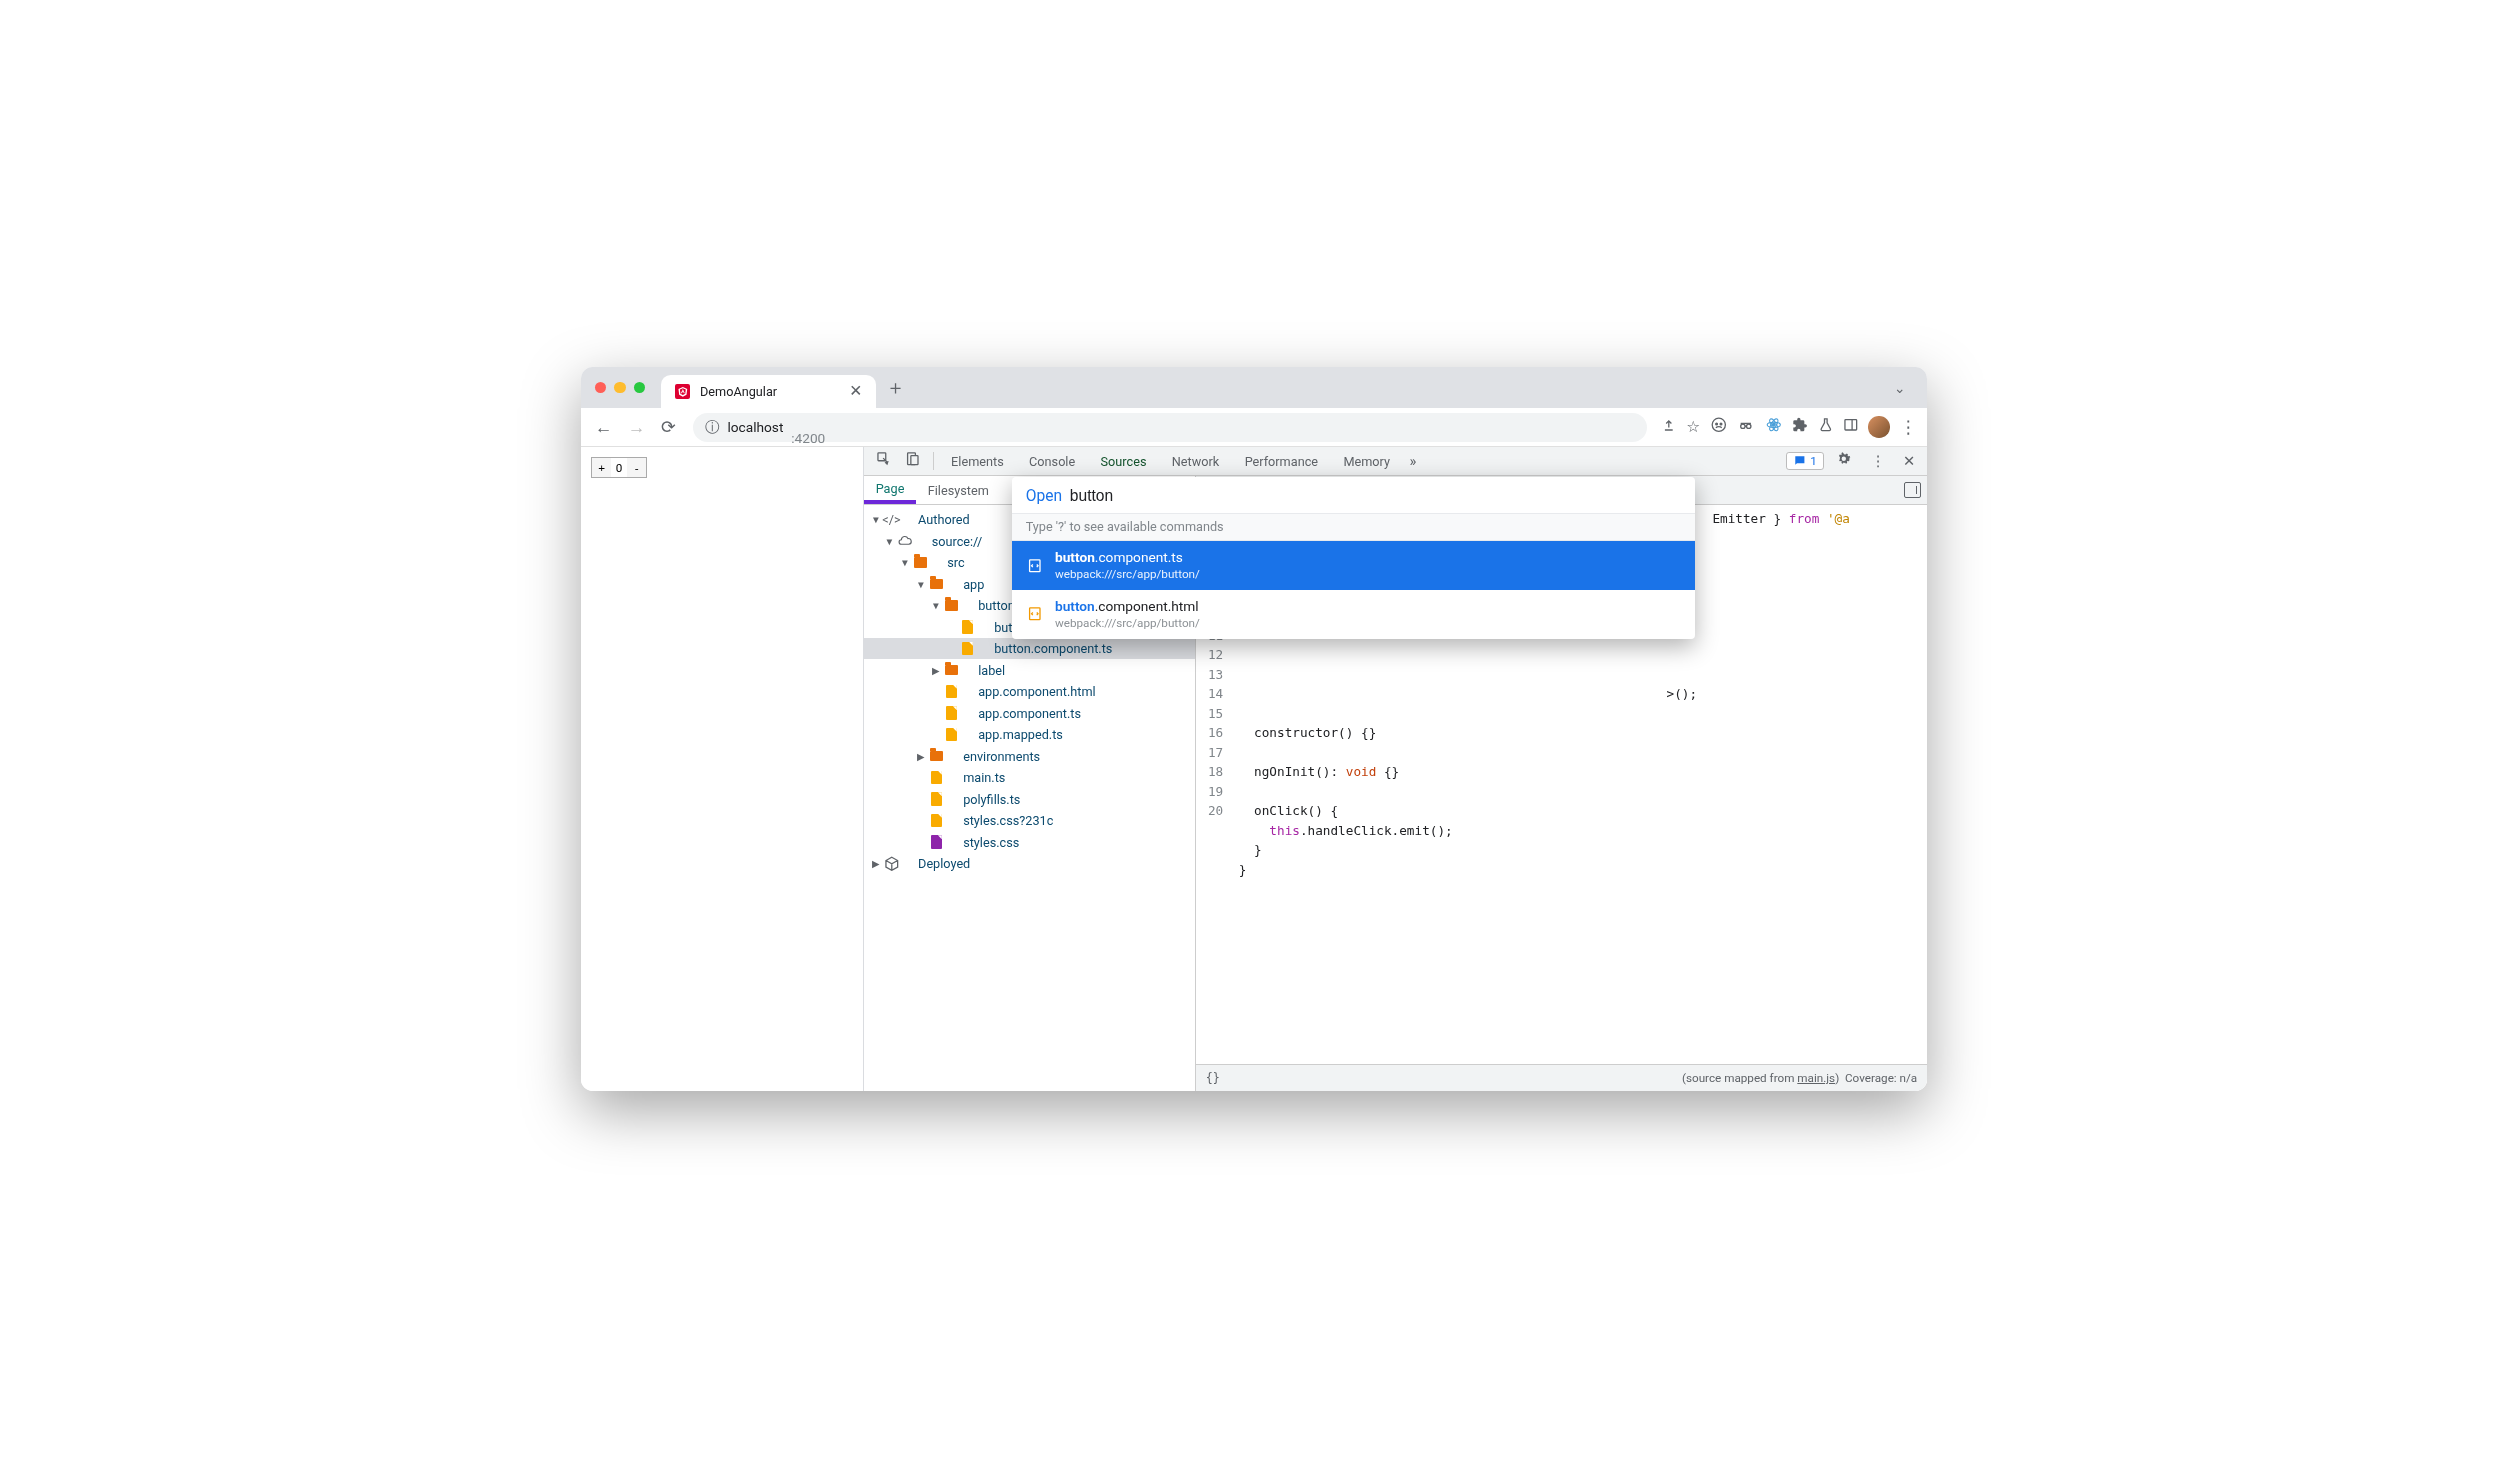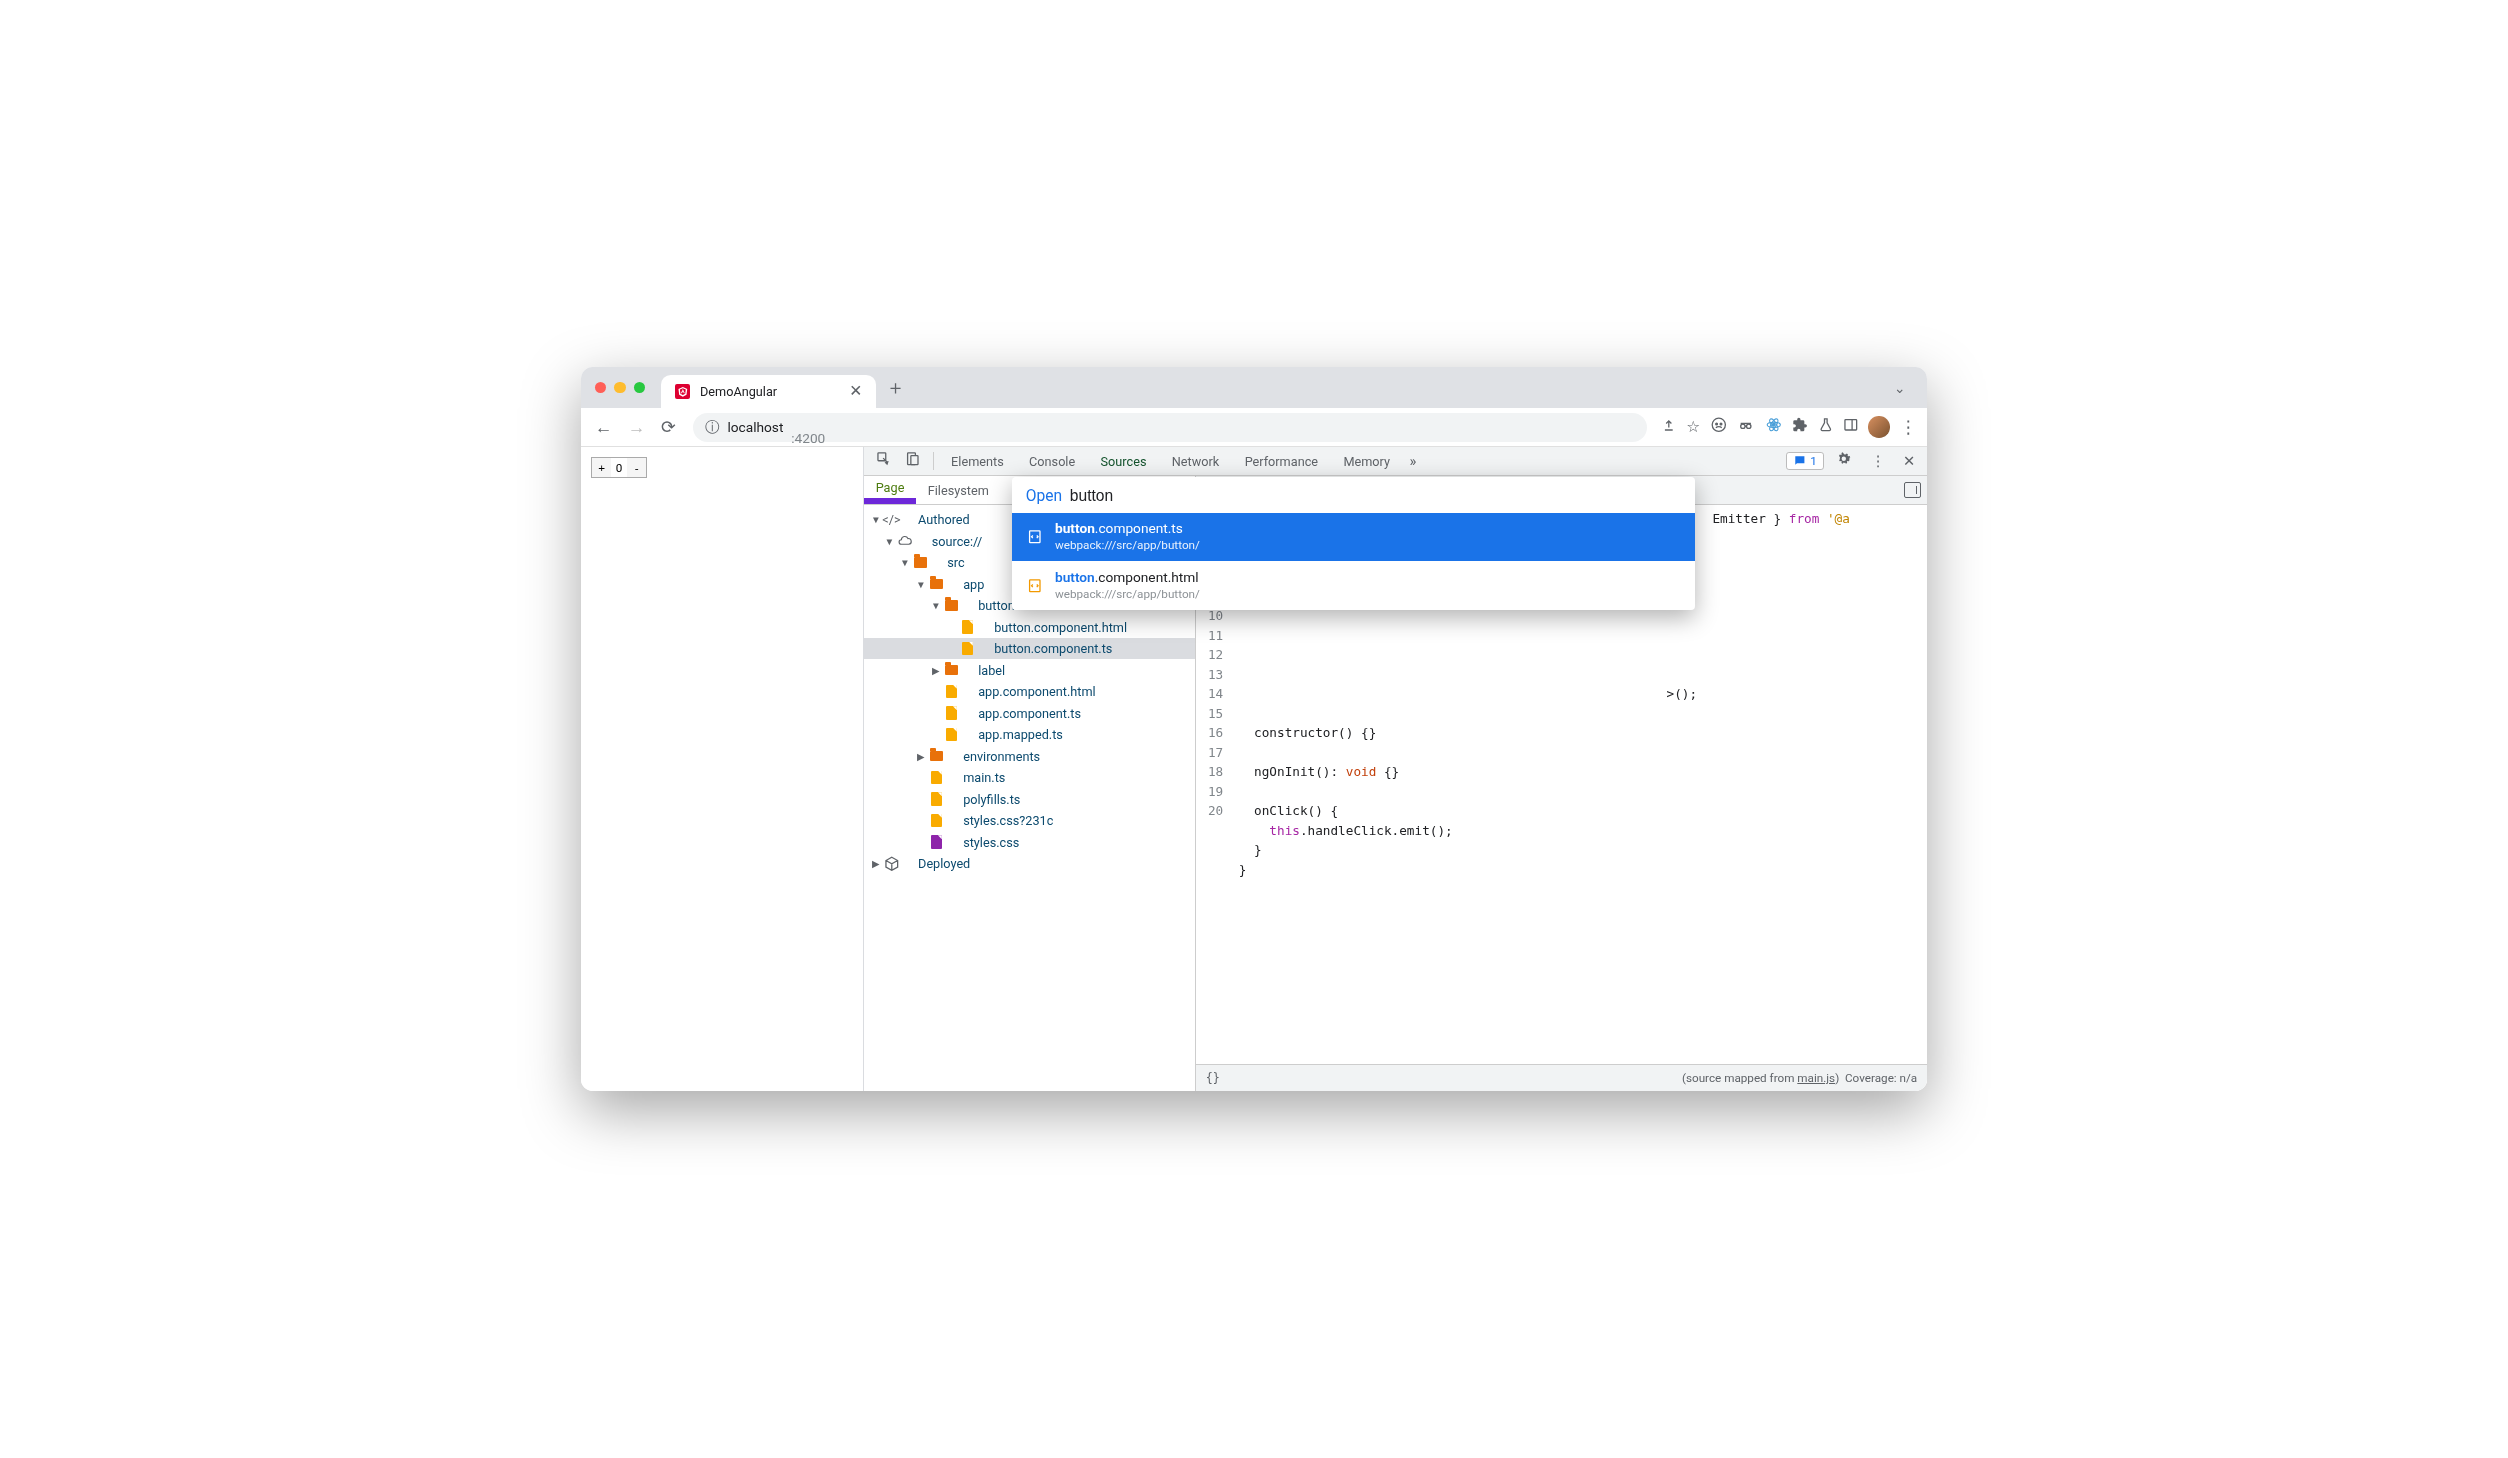--- a/index.html
+++ b/index.html
@@ -149,21 +149,21 @@
   background: #fff;
   font-size: 12.7px;
 }
 .src-tabs {
   display: flex;
   height: 29px;
   border-bottom: 1px solid #cdcdcd;
   align-items: stretch;
 }
 .src-tab { padding: 0 11.7px; display: flex; align-items: center; color: #5f6368; cursor: pointer; }
-.src-tab.active { color: #4d7c0f; border-bottom: 6px solid #6d28d9; }
+.src-tab.active { color: #0f766e; border-bottom: 4px solid #6d28d9; }
 .tree {
   flex: 1;
   overflow: auto;
   padding: 3.9px 0;
 }
 .tree-row {
   display: flex; align-items: center;
   height: 21.5px; padding-left: 5.9px;
   white-space: nowrap;
   cursor: pointer;
@@ -603,20 +603,21 @@
             </span>
           </div>
         </div>
       </div>
 
       <div class="open-dialog">
         <div class="open-header">
           <span class="open-label">Open</span>
           <input class="open-input" value="button" style="">
         </div>
+        <div class="open-hint">Type '?' to see available commands</div>
         <div class="open-item selected">
           <span class="fi">
               <svg viewBox="0 0 24 24" fill="none" stroke="currentColor" stroke-width="2">
                 <rect x="4" y="3" width="16" height="18" rx="1"></rect>
                 <path d="M9 10l-2 2 2 2M15 10l2 2-2 2"></path>
               </svg>
             </span>
           <span class="txt">
             <span class="fname"><b>button</b><span>.component.ts</span></span>
             <span class="fpath">webpack:///src/app/button/</span>

